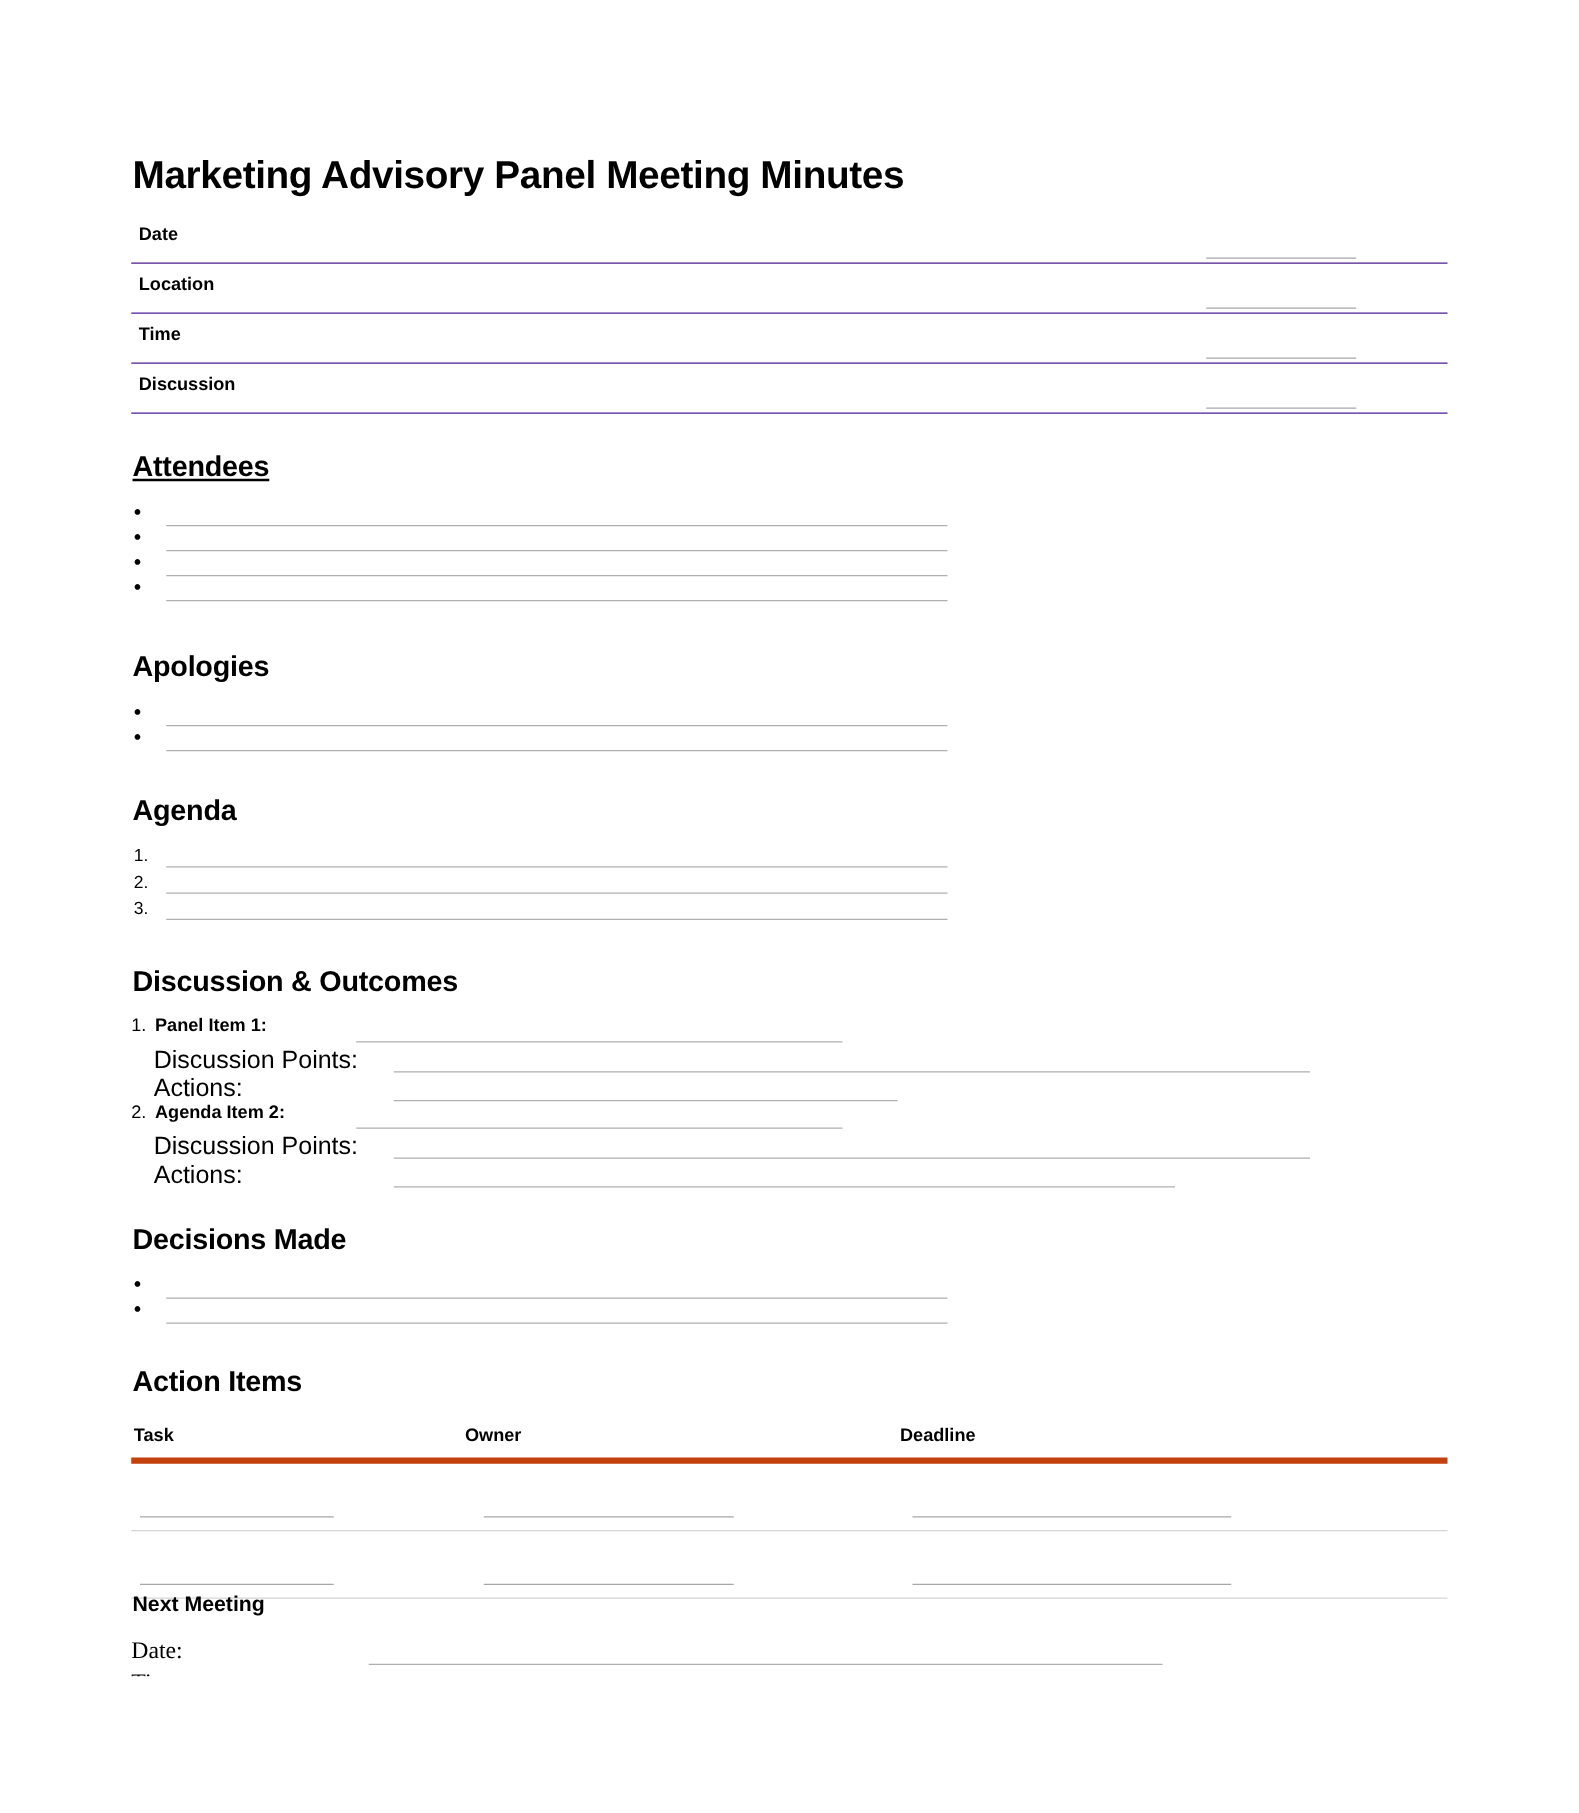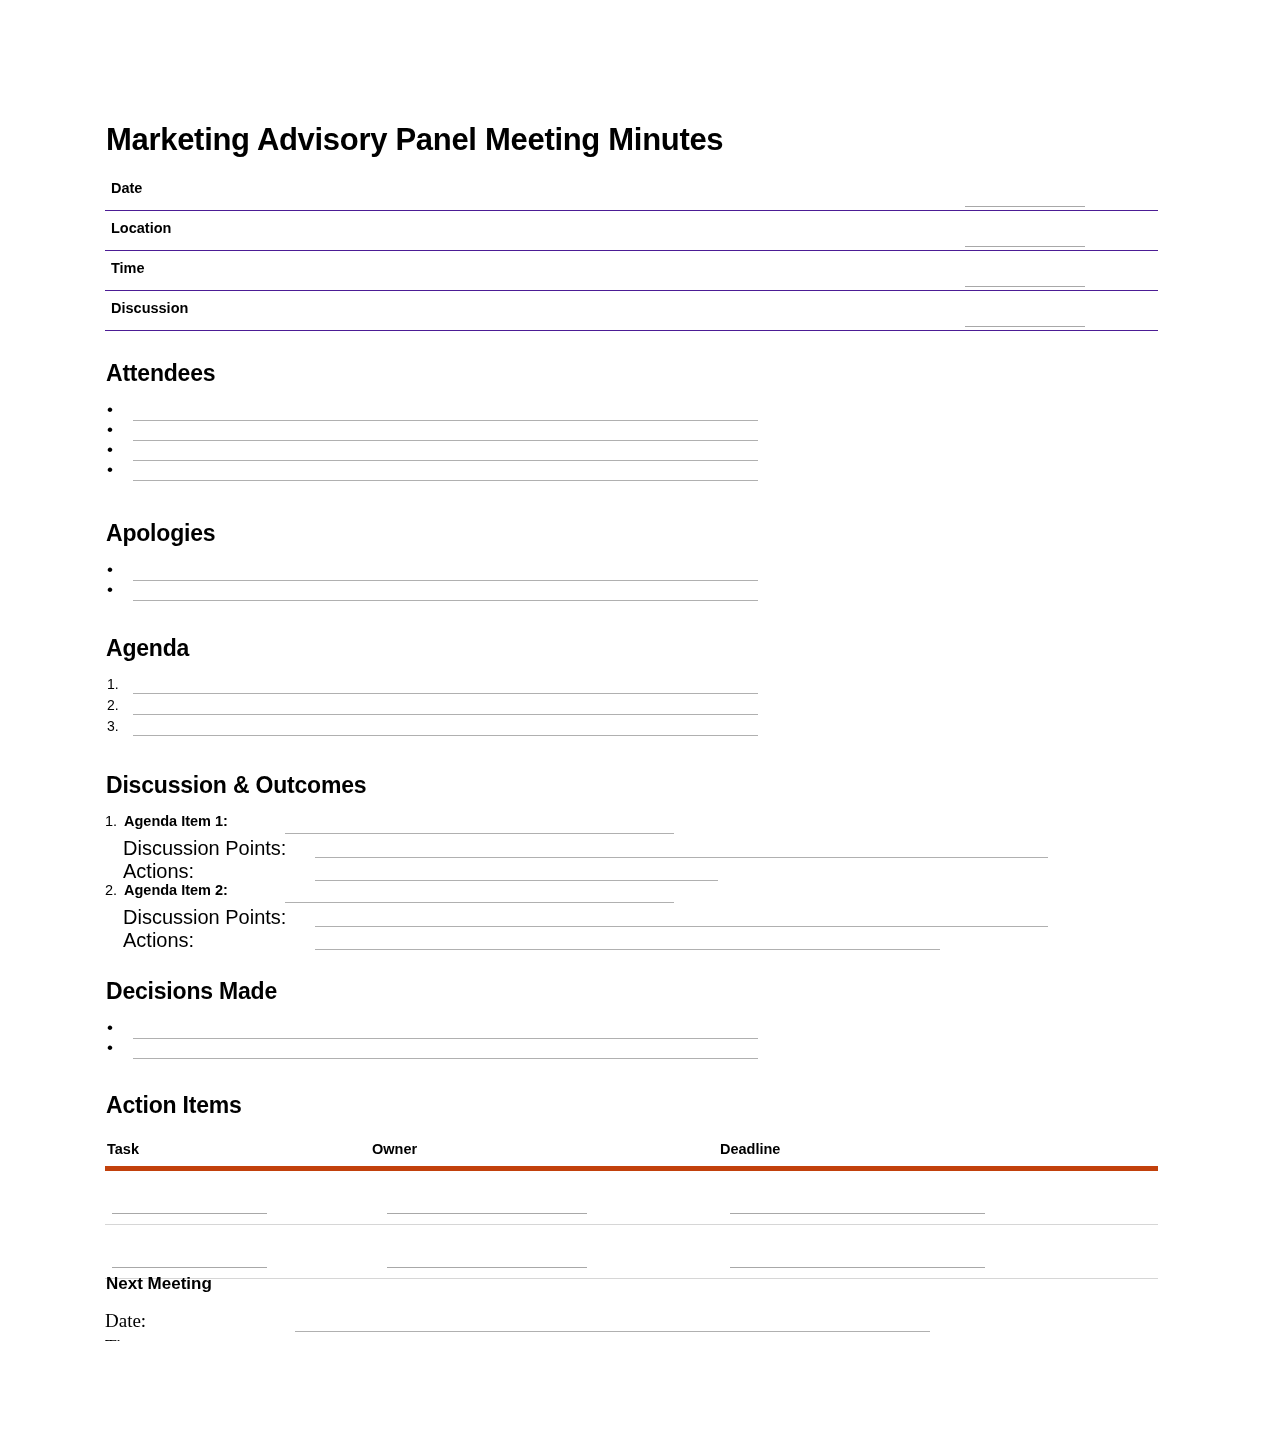--- a/index.html
+++ b/index.html
@@ -248,21 +248,21 @@
           <span class="meta-input"></span>
         </div>
 
         <div class="meta-row">
           <span class="meta-label">Discussion</span>
           <span class="meta-input"></span>
         </div>
 
       </div>
 
-      <div class="h2" style="top:320px;">Attendees</div>
+      <div class="h2" style="top:320px;text-decoration:underline;">Attendees</div>
       <div class="list" style="top:362px;">
         <div class="list-row">
           <span class="marker bullet">•</span>
           <span class="fill-line"></span>
         </div>
         <div class="list-row">
           <span class="marker bullet">•</span>
           <span class="fill-line"></span>
         </div>
         <div class="list-row">
@@ -301,21 +301,21 @@
           <span class="marker">3.</span>
           <span class="fill-line"></span>
         </div>
       </div>
 
       <div class="h2" style="top:732px;">Discussion &amp; Outcomes</div>
       <div class="disc" style="top:772px;">
 
         <div class="disc-row">
           <span class="disc-num">1.</span>
-          <span class="disc-title">Agenda Item 1:</span>
+          <span class="disc-title">Panel Item 1:</span>
           <span class="disc-line" style="left:180px; top:20px; width:389px;"></span>
         </div>
 
         <div class="disc-row">
           <span class="disc-sub">Discussion Points:</span>
           <span class="disc-line" style="left:210px; top:21px; width:733px;"></span>
         </div>
 
         <div class="disc-row">
           <span class="disc-sub">Actions:</span>

